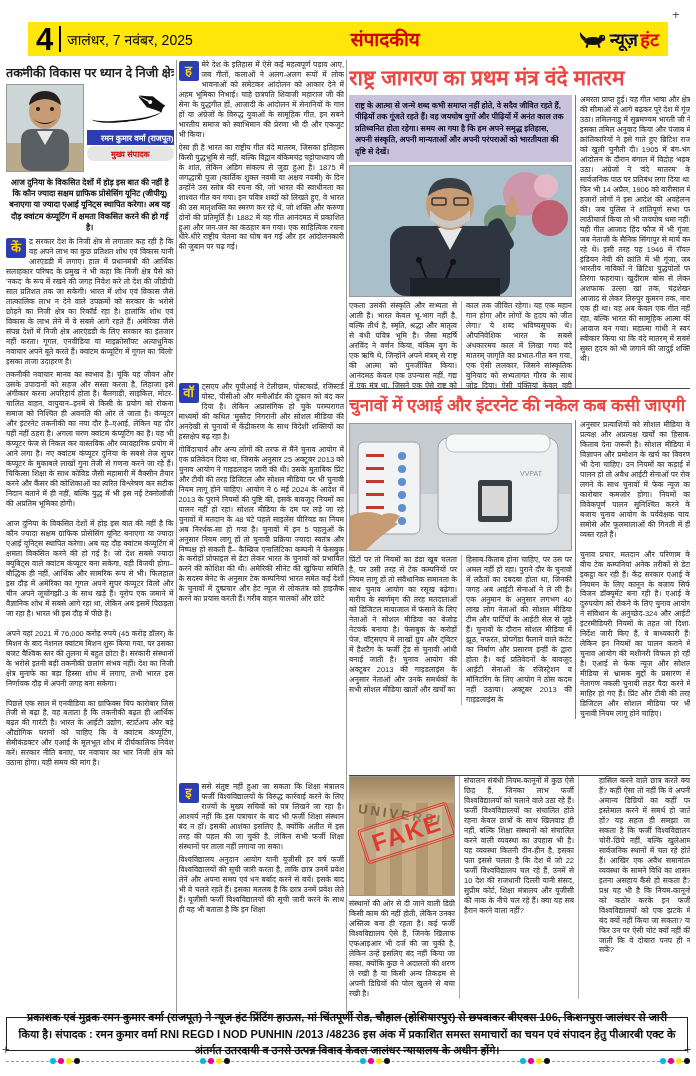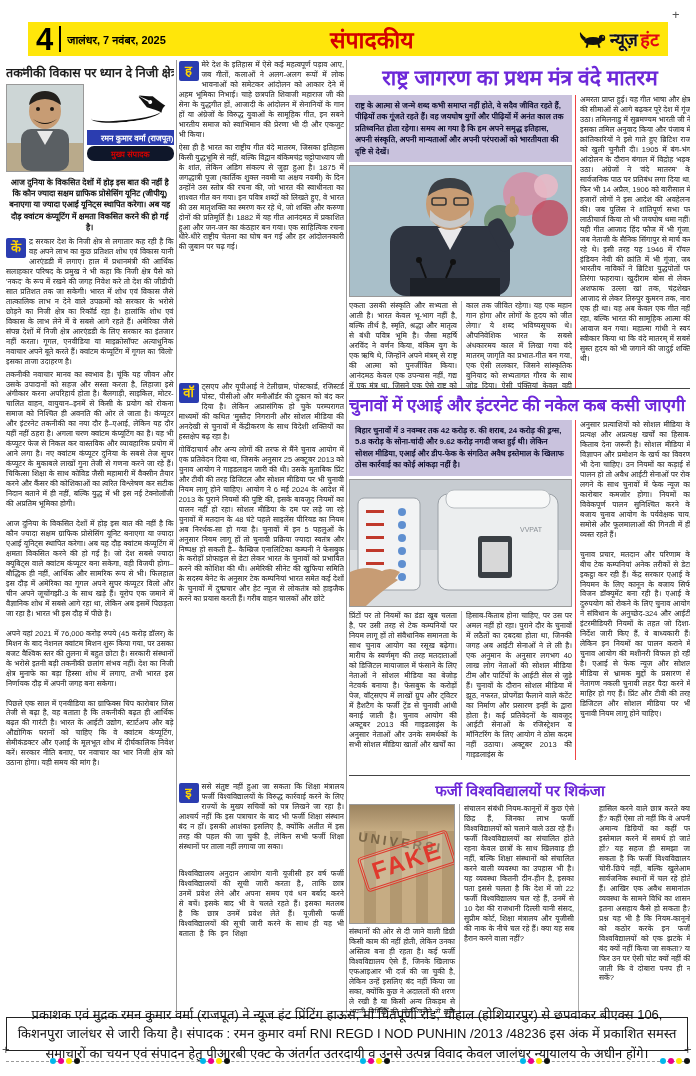--- a/index.html
+++ b/index.html
@@ -10,22 +10,22 @@
   .crop{position:absolute;color:#555;font-size:13px;line-height:1;font-weight:400;}
   .regstrip{position:absolute;left:6px;top:1057px;width:684px;height:10px;}
   .regline{position:absolute;left:0;top:4px;width:100%;border-top:1px dashed #9a9a9a;}
   .reggroup{position:absolute;top:1px;display:flex;gap:2px;}
   .regdot{width:6px;height:6px;border-radius:50%;}
 
   
   .band{position:absolute;left:28px;top:22px;width:640px;height:34px;background:#ffe60a;display:flex;align-items:center;padding:0 8px;box-sizing:border-box;}
   .pgnum{font-size:31px;font-weight:bold;color:#000;line-height:1;margin-right:6px;}
   .pgsep{width:2px;height:26px;background:#000;margin-right:6px;}
-  .dateline{font-size:11px;font-weight:bold;color:#000;}
-  .secttitle{flex:1;text-align:center;font-size:23px;font-weight:bold;color:#d40000;}
+  .dateline{font-size:14px;font-weight:normal;color:#000;}
+  .secttitle{flex:1;text-align:center;font-size:19px;font-weight:bold;color:#d40000;}
   .logo{display:flex;align-items:center;gap:2px;}
   .logo .nm1{font-size:18px;font-weight:bold;color:#111;letter-spacing:-0.5px;text-shadow:0 0 1px #fff;}
   .logo .nm2{font-size:18px;font-weight:bold;color:#e30613;background:#fff0;padding:0 1px;}
 
   
   .content{position:absolute;left:6px;top:60px;width:684px;height:953px;display:flex;}
   .vrule{width:1px;background:#9a9a9a;margin:0 2px;}
   .colL{width:168px;overflow:hidden;}
   .colM{width:166px;overflow:hidden;}
   .colR{width:342px;position:relative;overflow:hidden;}
@@ -36,29 +36,29 @@
 
   
   .lhead{font-size:12.5px;font-weight:bold;text-align:center;white-space:nowrap;overflow:hidden;padding:4px 0 3px 0;}
   .lmedia{display:flex;gap:3px;height:88px;}
   .lphoto{width:76px;height:86px;border:1px solid #999;flex:none;}
   .lright{flex:1;display:flex;flex-direction:column;}
   .penbox{height:46px;position:relative;overflow:hidden;}
   .pen{position:absolute;right:6px;top:-4px;font-size:40px;transform:scaleX(-1) rotate(-28deg);color:#111;}
   .penswoosh{position:absolute;left:4px;bottom:8px;width:70px;height:12px;border-bottom:2px solid #111;border-radius:50%;transform:rotate(-6deg);}
   .namebar{background:#2b3db0;color:#fff;font-size:8px;font-weight:bold;text-align:right;padding:2px 0;}
-  .rolebar{background:#0f172a;color:#d40000;font-size:8px;font-weight:bold;text-align:center;padding:2px 0;margin-top:1px;border-radius:7px;}
+  .rolebar{background:#e5e5e5;color:#d40000;font-size:8px;font-weight:bold;text-align:center;padding:2px 0;margin-top:1px;border-radius:7px;}
   .lintro{font-size:8px;font-weight:bold;text-align:center;line-height:1.4;padding:5px 2px 4px 2px;color:#111;}
 
   
   .art{position:absolute;left:0;width:342px;overflow:hidden;}
   .art1{top:0;height:328px;}
   .art2{top:328px;height:387px;border-top:1px solid #444;}
   .art3{top:715px;height:238px;border-top:1px solid #444;}
-  .bighead{font-weight:bold;text-align:center;color:#6d28d9;white-space:nowrap;overflow:hidden;}
+  .bighead{font-weight:bold;color:#ef4444;white-space:nowrap;overflow:hidden;}
   .h1a{font-size:21px;padding:3px 0 4px 0;}
   .h2a{font-size:17px;padding:4px 0 4px 0;}
   .h3a{font-size:15px;padding:4px 0 4px 0;}
   .artrow{display:flex;}
   .grpL{width:223px;flex:none;}
   .grpR{flex:1;border-left:1px solid #ef4444;padding-left:4px;margin-left:3px;}
   .lede{background:#c9c2dd;font-size:7.9px;font-weight:bold;line-height:1.45;padding:5px 6px;color:#101030;}
   .subcols{display:flex;margin-top:4px;}
   .subcols .c1{width:108px;flex:none;}
   .subcols .c2{flex:1;border-left:1px solid #aaa;padding-left:4px;margin-left:4px;}
@@ -73,21 +73,21 @@
   .fake-univ{position:absolute;left:8px;top:30px;font-size:13px;letter-spacing:3px;color:#7a6647;font-weight:bold;transform:rotate(8deg);}
   .fake-stamp{position:absolute;left:10px;top:38px;transform:rotate(-18deg);border:3px double #e0392e;color:#e0392e;font-size:24px;font-weight:bold;letter-spacing:2px;padding:1px 8px;border-radius:4px;background:rgba(255,255,255,0.15);}
 
   .art3row{display:flex;}
   .art3row .ca{width:106px;flex:none;}
   .art3row .cb{width:110px;border-left:1px solid #aaa;padding-left:4px;margin-left:4px;}
   .art3row .cc{flex:1;border-left:1px solid #aaa;padding-left:20px;margin-left:4px;}
 
   
   .footerbox{position:absolute;left:6px;top:1017px;width:682px;height:34px;border:1.5px solid #222;box-sizing:border-box;display:flex;align-items:center;}
-  .footerbox .ft{font-size:13px;font-weight:normal;text-align:center;line-height:1.5;padding:0 10px;color:#111;}
+  .footerbox .ft{font-size:11px;font-weight:bold;text-align:center;line-height:1.5;padding:0 10px;color:#111;}
 
   svg{display:block;}
 </style>
 </head>
 <body>
 
 <div class="page">
 
   <div class="crop" style="left:20px;top:64px;">+</div>
   <div class="crop" style="left:672px;top:8px;">+</div>
@@ -167,21 +167,21 @@
       <div style="height:396px;overflow:hidden;margin-top:4px;">
         <div class="body-txt">
           <span class="dc">वॉ</span><span>ट्सएप और यूपीआई ने टेलीग्राम, पोस्टकार्ड, रजिस्टर्ड पोस्ट, पीसीओ और मनीऑर्डर की दुकान को बंद कर दिया है। लेकिन अप्रासंगिक हो चुके परम्परागत माध्यमों की कथित 'मुस्तैद' निगरानी और सोशल मीडिया की अनदेखी से चुनावों में केंद्रीकरण के साथ विदेशी शक्तियों का हस्तक्षेप बढ़ रहा है।</span>
         </div>
         <div class="body-txt flow" style="margin-top:3px;">गोविंदाचार्य और अन्य लोगों की तरफ से मैंने चुनाव आयोग में एक प्रतिवेदन दिया था, जिसके अनुसार 25 अक्टूबर 2013 को चुनाव आयोग ने गाइडलाइन जारी की थी। उसके मुताबिक प्रिंट और टीवी की तरह डिजिटल और सोशल मीडिया पर भी चुनावी नियम लागू होने चाहिए। आयोग ने 6 मई 2024 के आदेश में 2013 के पुराने नियमों की पुष्टि की, इसके बावजूद नियमों का पालन नहीं हो रहा। सोशल मीडिया के दम पर लड़े जा रहे चुनावों में मतदान के 48 घंटे पहले साइलेंस पीरियड का नियम अब निरर्थक-सा हो गया है। चुनावों में इन 5 पहलुओं के अनुसार नियम लागू हों तो चुनावी प्रक्रिया ज्यादा स्वतंत्र और निष्पक्ष हो सकती है– कैम्ब्रिज एनालिटिका कम्पनी ने फेसबुक के करोड़ों प्रोफाइल से डेटा लेकर भारत के चुनावों को प्रभावित करने की कोशिश की थी। अमेरिकी सीनेट की खुफिया समिति के सदस्य बेनेट के अनुसार टेक कम्पनियां भारत समेत कई देशों के चुनावों में दुष्प्रचार और हेट न्यूज से लोकतंत्र को हाइजैक करने का प्रयास करती हैं। गरीब वाहन चालकों और छोटे</div>
       </div>
       <div style="height:225px;overflow:hidden;margin-top:4px;">
         <div class="body-txt">
           <span class="dc">इ</span><span>ससे संतुष्ट नहीं हुआ जा सकता कि शिक्षा मंत्रालय फर्जी विश्वविद्यालयों के विरुद्ध कार्रवाई करने के लिए राज्यों के मुख्य सचिवों को पत्र लिखने जा रहा है। आश्चर्य नहीं कि इस पत्राचार के बाद भी फर्जी शिक्षा संस्थान बंद न हों। इसकी आशंका इसलिए है, क्योंकि अतीत में इस तरह की पहल की जा चुकी है, लेकिन सभी फर्जी शिक्षा संस्थानों पर ताला नहीं लगाया जा सका।</span>
         </div>
-        <div class="body-txt flow" style="margin-top:18px;font-family:Liberation Mono, monospace;">विश्वविद्यालय अनुदान आयोग यानी यूजीसी हर वर्ष फर्जी विश्वविद्यालयों की सूची जारी करता है, ताकि छात्र उनमें प्रवेश लेने और अपना समय एवं धन बर्बाद करने से बचें। इसके बाद भी वे चलते रहते हैं। इसका मतलब है कि छात्र उनमें प्रवेश लेते हैं। यूजीसी फर्जी विश्वविद्यालयों की सूची जारी करने के साथ ही यह भी बताता है कि इन शिक्षा</div>
+        <div class="body-txt flow" style="margin-top:3px;">विश्वविद्यालय अनुदान आयोग यानी यूजीसी हर वर्ष फर्जी विश्वविद्यालयों की सूची जारी करता है, ताकि छात्र उनमें प्रवेश लेने और अपना समय एवं धन बर्बाद करने से बचें। इसके बाद भी वे चलते रहते हैं। इसका मतलब है कि छात्र उनमें प्रवेश लेते हैं। यूजीसी फर्जी विश्वविद्यालयों की सूची जारी करने के साथ ही यह भी बताता है कि इन शिक्षा</div>
       </div>
     </div>
 
     <div class="vrule"></div>
 
     <div class="colR">
 
       <div class="art art1">
         <div class="bighead h1a">राष्ट्र जागरण का प्रथम मंत्र वंदे मातरम</div>
         <div class="artrow">
@@ -217,21 +217,20 @@
             </div>
           </div>
           <div class="grpR body-txt">अमरता प्राप्त हुई। यह गीत भाषा और क्षेत्र की सीमाओं से आगे बढ़कर पूरे देश में गूंज उठा। तमिलनाडु में सुब्रमण्यम भारती जी ने इसका तमिल अनुवाद किया और पंजाब में क्रांतिकारियों ने इसे गाते हुए ब्रिटिश राज को खुली चुनौती दी। 1905 में बंग-भंग आंदोलन के दौरान बंगाल में विद्रोह भड़क उठा। अंग्रेजों ने 'वंदे मातरम' के सार्वजनिक पाठ पर प्रतिबंध लगा दिया था, फिर भी 14 अप्रैल, 1906 को बारीसाल में हजारों लोगों ने इस आदेश की अवहेलना की। जब पुलिस ने शांतिपूर्ण सभा पर लाठीचार्ज किया तो भी जयघोष थमा नहीं। यही गीत आजाद हिंद फौज में भी गूंजा, जब नेताजी के सैनिक सिंगापुर से मार्च कर रहे थे। इसी तरह यह 1946 में रॉयल इंडियन नेवी की क्रांति में भी गूंजा, जब भारतीय नाविकों ने ब्रिटिश युद्धपोतों पर तिरंगा फहराया। खुदीराम बोस से लेकर अशफाक उल्ला खां तक, चंद्रशेखर आजाद से लेकर तिरुपुर कुमरन तक, नारा एक ही था। यह अब केवल एक गीत नहीं रहा, बल्कि भारत की सामूहिक आत्मा की आवाज बन गया। महात्मा गांधी ने स्वयं स्वीकार किया था कि वंदे मातरम् में सबसे सुस्त हृदय को भी जगाने की जादुई शक्ति थी।</div>
         </div>
       </div>
 
       <div class="art art2">
         <div class="bighead h2a">चुनावों में एआई और इंटरनेट की नकेल कब कसी जाएगी ?</div>
         <div class="artrow">
           <div class="grpL">
-            <div class="lede">बिहार चुनावों में 3 नवम्बर तक 42 करोड़ रु. की शराब, 24 करोड़ की ड्रग्स, 5.8 करोड़ के सोना-चांदी और 9.62 करोड़ नगदी जब्त हुई थी। लेकिन सोशल मीडिया, एआई और डीप-फेक के संगठित अवैध इस्तेमाल के खिलाफ ठोस कार्रवाई का कोई आंकड़ा नहीं है।</div>
             <div class="photo evmphoto">
               <svg width="221" height="126" viewBox="0 0 221 126">
                 <rect width="221" height="126" fill="#c7ccd1"></rect>
                 <rect y="70" width="221" height="56" fill="#dadde0"></rect>
                 <rect x="8" y="18" width="62" height="92" rx="6" fill="#f2f3f4" stroke="#9aa0a6"></rect>
                 <g fill="#5f8fd0">
                   <circle cx="52" cy="32" r="4"></circle>
                     <circle cx="52" cy="45" r="4"></circle>
                     <circle cx="52" cy="58" r="4"></circle>
                   <circle cx="52" cy="71" r="4"></circle>
@@ -260,21 +259,20 @@
               <div class="c2 body-txt">हिसाब-किताब होना चाहिए, पर उस पर अमल नहीं हो रहा। पुराने दौर के चुनावों में लठैतों का दबदबा होता था, जिनकी जगह अब आईटी सेनाओं ने ले ली है। एक अनुमान के अनुसार लगभग 40 लाख लोग नेताओं की सोशल मीडिया टीम और पार्टियों के आईटी सेल से जुड़े हैं। चुनावों के दौरान सोशल मीडिया में झूठ, नफरत, प्रोपगेंडा फैलाने वाले कंटेंट का निर्माण और प्रसारण इन्हीं के द्वारा होता है। कई प्रतिवेदनों के बावजूद आईटी सेनाओं के रजिस्ट्रेशन व मॉनिटरिंग के लिए आयोग ने ठोस कदम नहीं उठाया। अक्टूबर 2013 की गाइडलाइंस के</div>
             </div>
           </div>
           <div class="grpR body-txt flow">अनुसार प्रत्याशियों को सोशल मीडिया के प्रत्यक्ष और अप्रत्यक्ष खर्चों का हिसाब-किताब देना जरूरी है। सोशल मीडिया में विज्ञापन और प्रमोशन के खर्च का विवरण भी देना चाहिए। उन नियमों का कड़ाई से पालन हो तो अवैध आईटी सेनाओं पर रोक लगने के साथ चुनावों में फेक न्यूज का कारोबार कमजोर होगा। नियमों का विवेकपूर्ण पालन सुनिश्चित करने के बजाय चुनाव आयोग के पर्यवेक्षक चाय, समोसे और फूलमालाओं की गिनती में ही व्यस्त रहते हैं।
 
 चुनाव प्रचार, मतदान और परिणाम के बीच टेक कम्पनियां अनेक तरीकों से डेटा इकट्ठा कर रही हैं। केंद्र सरकार एआई के नियमन के लिए कानून के बजाय सिर्फ विजन डॉक्यूमेंट बना रही है। एआई के दुरुपयोग को रोकने के लिए चुनाव आयोग ने संविधान के अनुच्छेद-324 और आईटी इंटरमीडियरी नियमों के तहत जो दिशा-निर्देश जारी किए हैं, वे बाध्यकारी हैं। लेकिन इन नियमों का पालन कराने में चुनाव आयोग की मशीनरी विफल हो रही है। एआई से फेक न्यूज और सोशल मीडिया से भ्रामक मुद्दों के प्रसारण से नेतागण नकली चुनावी लहर पैदा करने में माहिर हो गए हैं। प्रिंट और टीवी की तरह डिजिटल और सोशल मीडिया पर भी चुनावी नियम लागू होने चाहिए।</div>
         </div>
       </div>
 
       <div class="art art3">
-        <div class="bighead h3a">फर्जी विश्वविद्यालयों पर शिकंजा</div>
         <div class="art3row">
           <div class="ca">
             <div class="photo fakephoto">
               <div class="fake-cols"></div>
               <div class="fake-ped"></div>
               <div class="fake-univ">UNIVERSI</div>
               <div class="fake-stamp">FAKE</div>
             </div>
             <div class="body-txt" style="margin-top:3px;">संस्थानों की ओर से दी जाने वाली डिग्री किसी काम की नहीं होती, लेकिन उनका अस्तित्व बना ही रहता है। कई फर्जी विश्वविद्यालय ऐसे हैं, जिनके खिलाफ एफआइआर भी दर्ज की जा चुकी है, लेकिन उन्हें इसलिए बंद नहीं किया जा सका, क्योंकि कुछ ने अदालतों की शरण ले रखी है या किसी अन्य तिकड़म से अपनी डिग्रियों की पोल खुलने से बचा रखी है।</div>
           </div>

